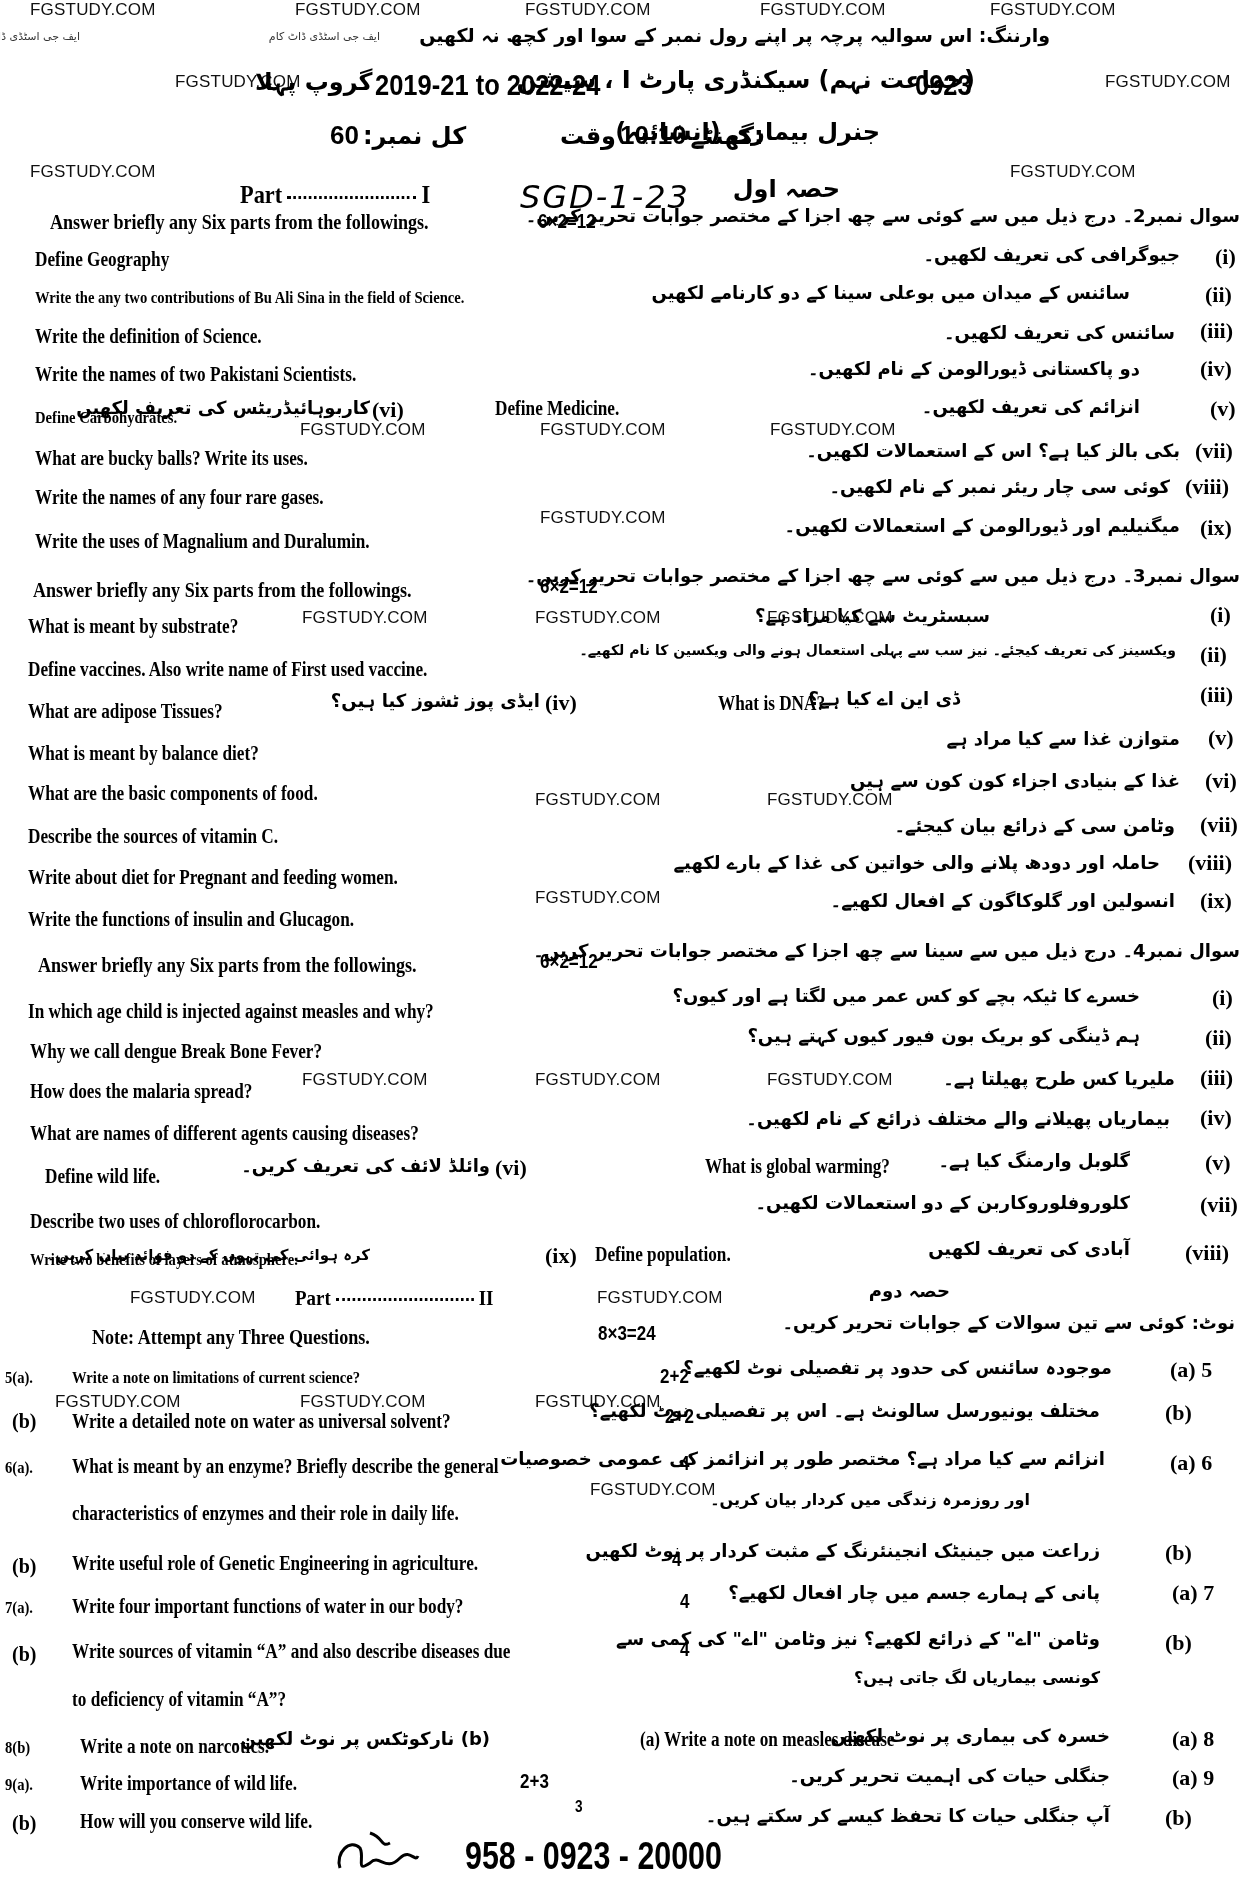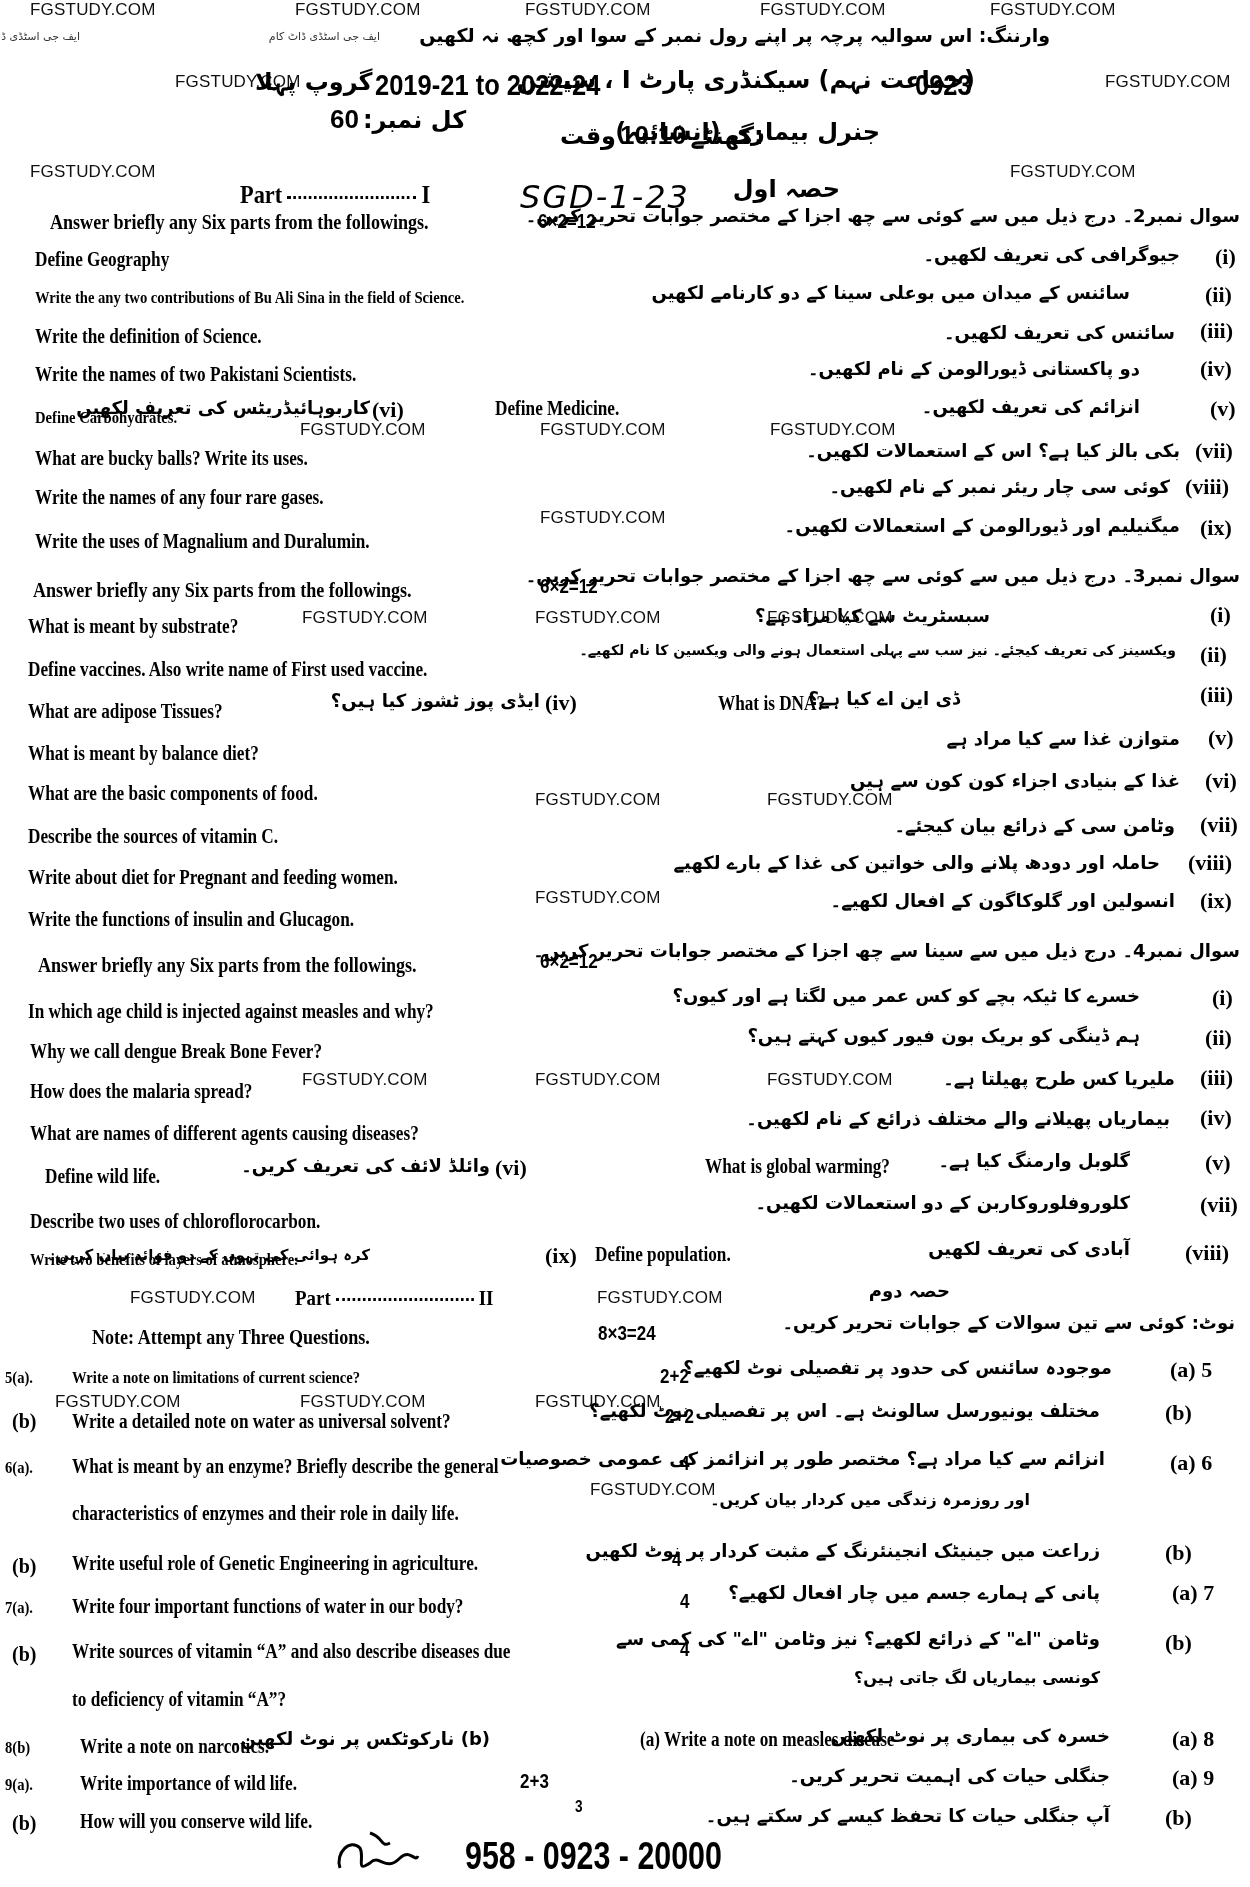--- a/index.html
+++ b/index.html
@@ -33,21 +33,21 @@
 <div class="wm-ur" style="right:870px;top:30px">ایف جی اسٹڈی ڈاٹ کام</div>
 
 <div class="ur" style="right:200px;top:24px;font-size:19px">وارننگ: اس سوالیہ پرچہ پر اپنے رول نمبر کے سوا اور کچھ نہ لکھیں</div>
 <div class="wm" style="left:175px;top:72px">FGSTUDY.COM</div>
 <div class="wm" style="left:1105px;top:72px">FGSTUDY.COM</div>
 <div class="ur ur-lg" style="left:255px;top:68px">گروپ پہلا</div>
 <div class="title" style="left:375px;top:68px">2019-21 to 2022-24</div>
 <div class="ur ur-lg" style="right:275px;top:66px">(جماعت نہم) سیکنڈری پارٹ I ، سیشن</div>
 <div class="title" style="left:915px;top:68px">0923</div>
 
-<div class="abs" style="left:330px;top:104px">
+<div class="abs" style="left:330px;top:120px">
   <span class="ur ur-lg" style="position:static">کل نمبر:</span>
   <span class="title" style="position:static;font-size:26px">60</span>
 </div>
 <div class="abs" style="left:560px;top:120px">
   <span class="ur ur-lg" style="position:static">گھنٹے</span>
   <span class="title" style="position:static;font-size:26px">10:10</span>
   <span class="ur ur-lg" style="position:static">وقت:</span>
 </div>
 <div class="ur ur-lg" style="right:370px;top:118px">جنرل بیماری (انشائیہ)</div>
 

